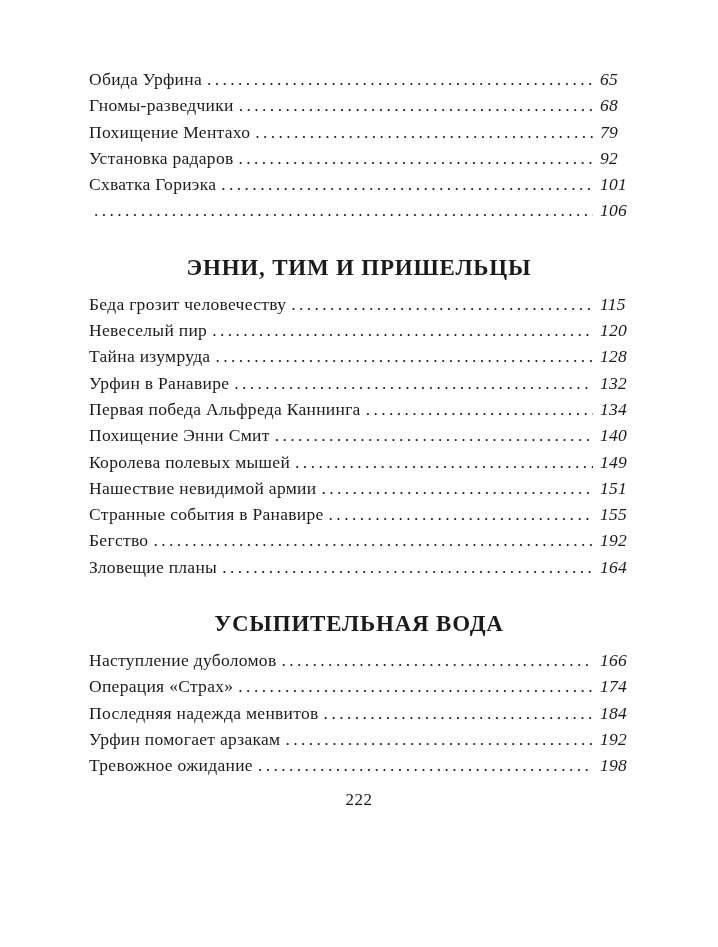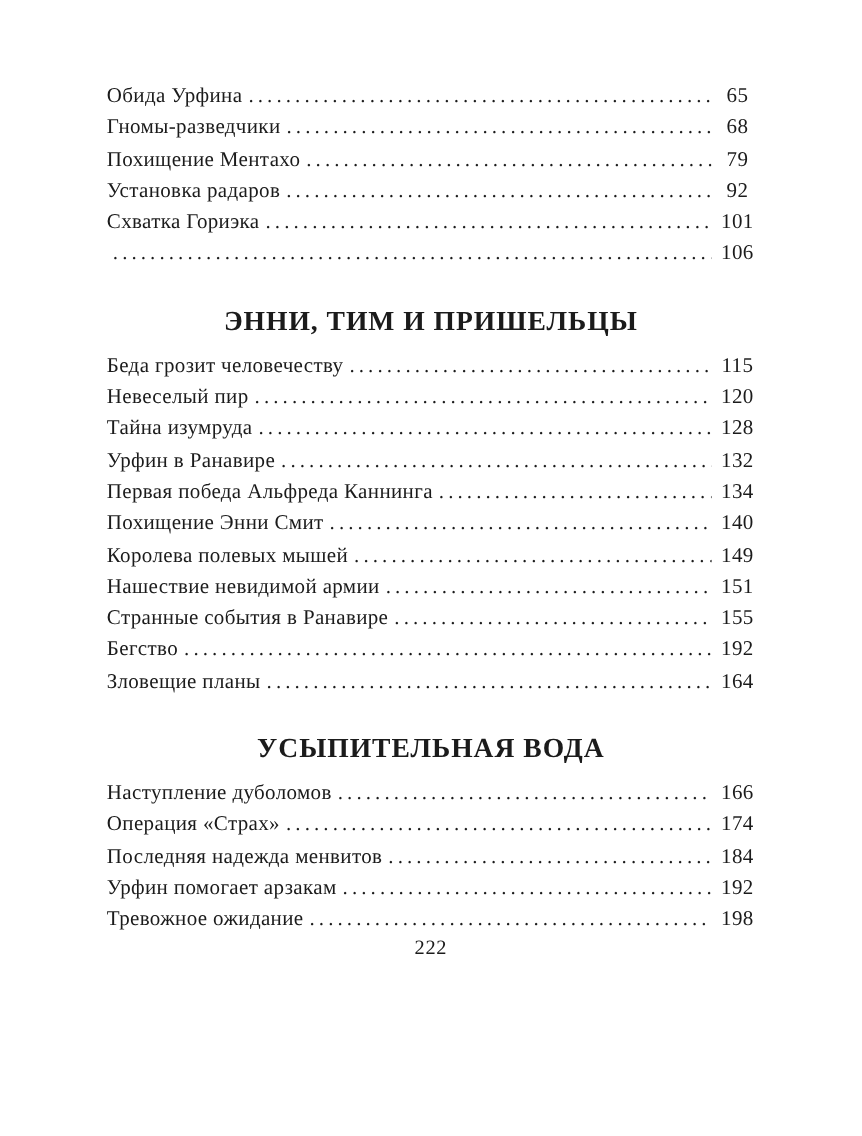--- a/index.html
+++ b/index.html
@@ -35,36 +35,37 @@
     min-width: 12px;
   }
   .leader::after {
     content: "..................................................................................................................";
     letter-spacing: 3.4px;
     color: #1b1b1b;
   }
   .p {
     flex: 0 0 auto;
     min-width: 36px;
-    text-align: center;
+    text-align: left;
     padding-left: 7px;
+    font-style: italic;
   }
   .section-header {
     text-align: center;
     font-size: 23px;
     font-weight: bold;
     letter-spacing: 0.8px;
     line-height: 26px;
     margin-top: 31px;
     margin-bottom: 10px;
   }
   .folio {
     text-align: center;
     font-size: 17px;
-    margin-top: 1px;
+    margin-top: 11px;
     letter-spacing: 0.5px;
   }
 </style>
 </head>
 <body>
 
 <div class="page">
   <div class="content">
 
     <div>

